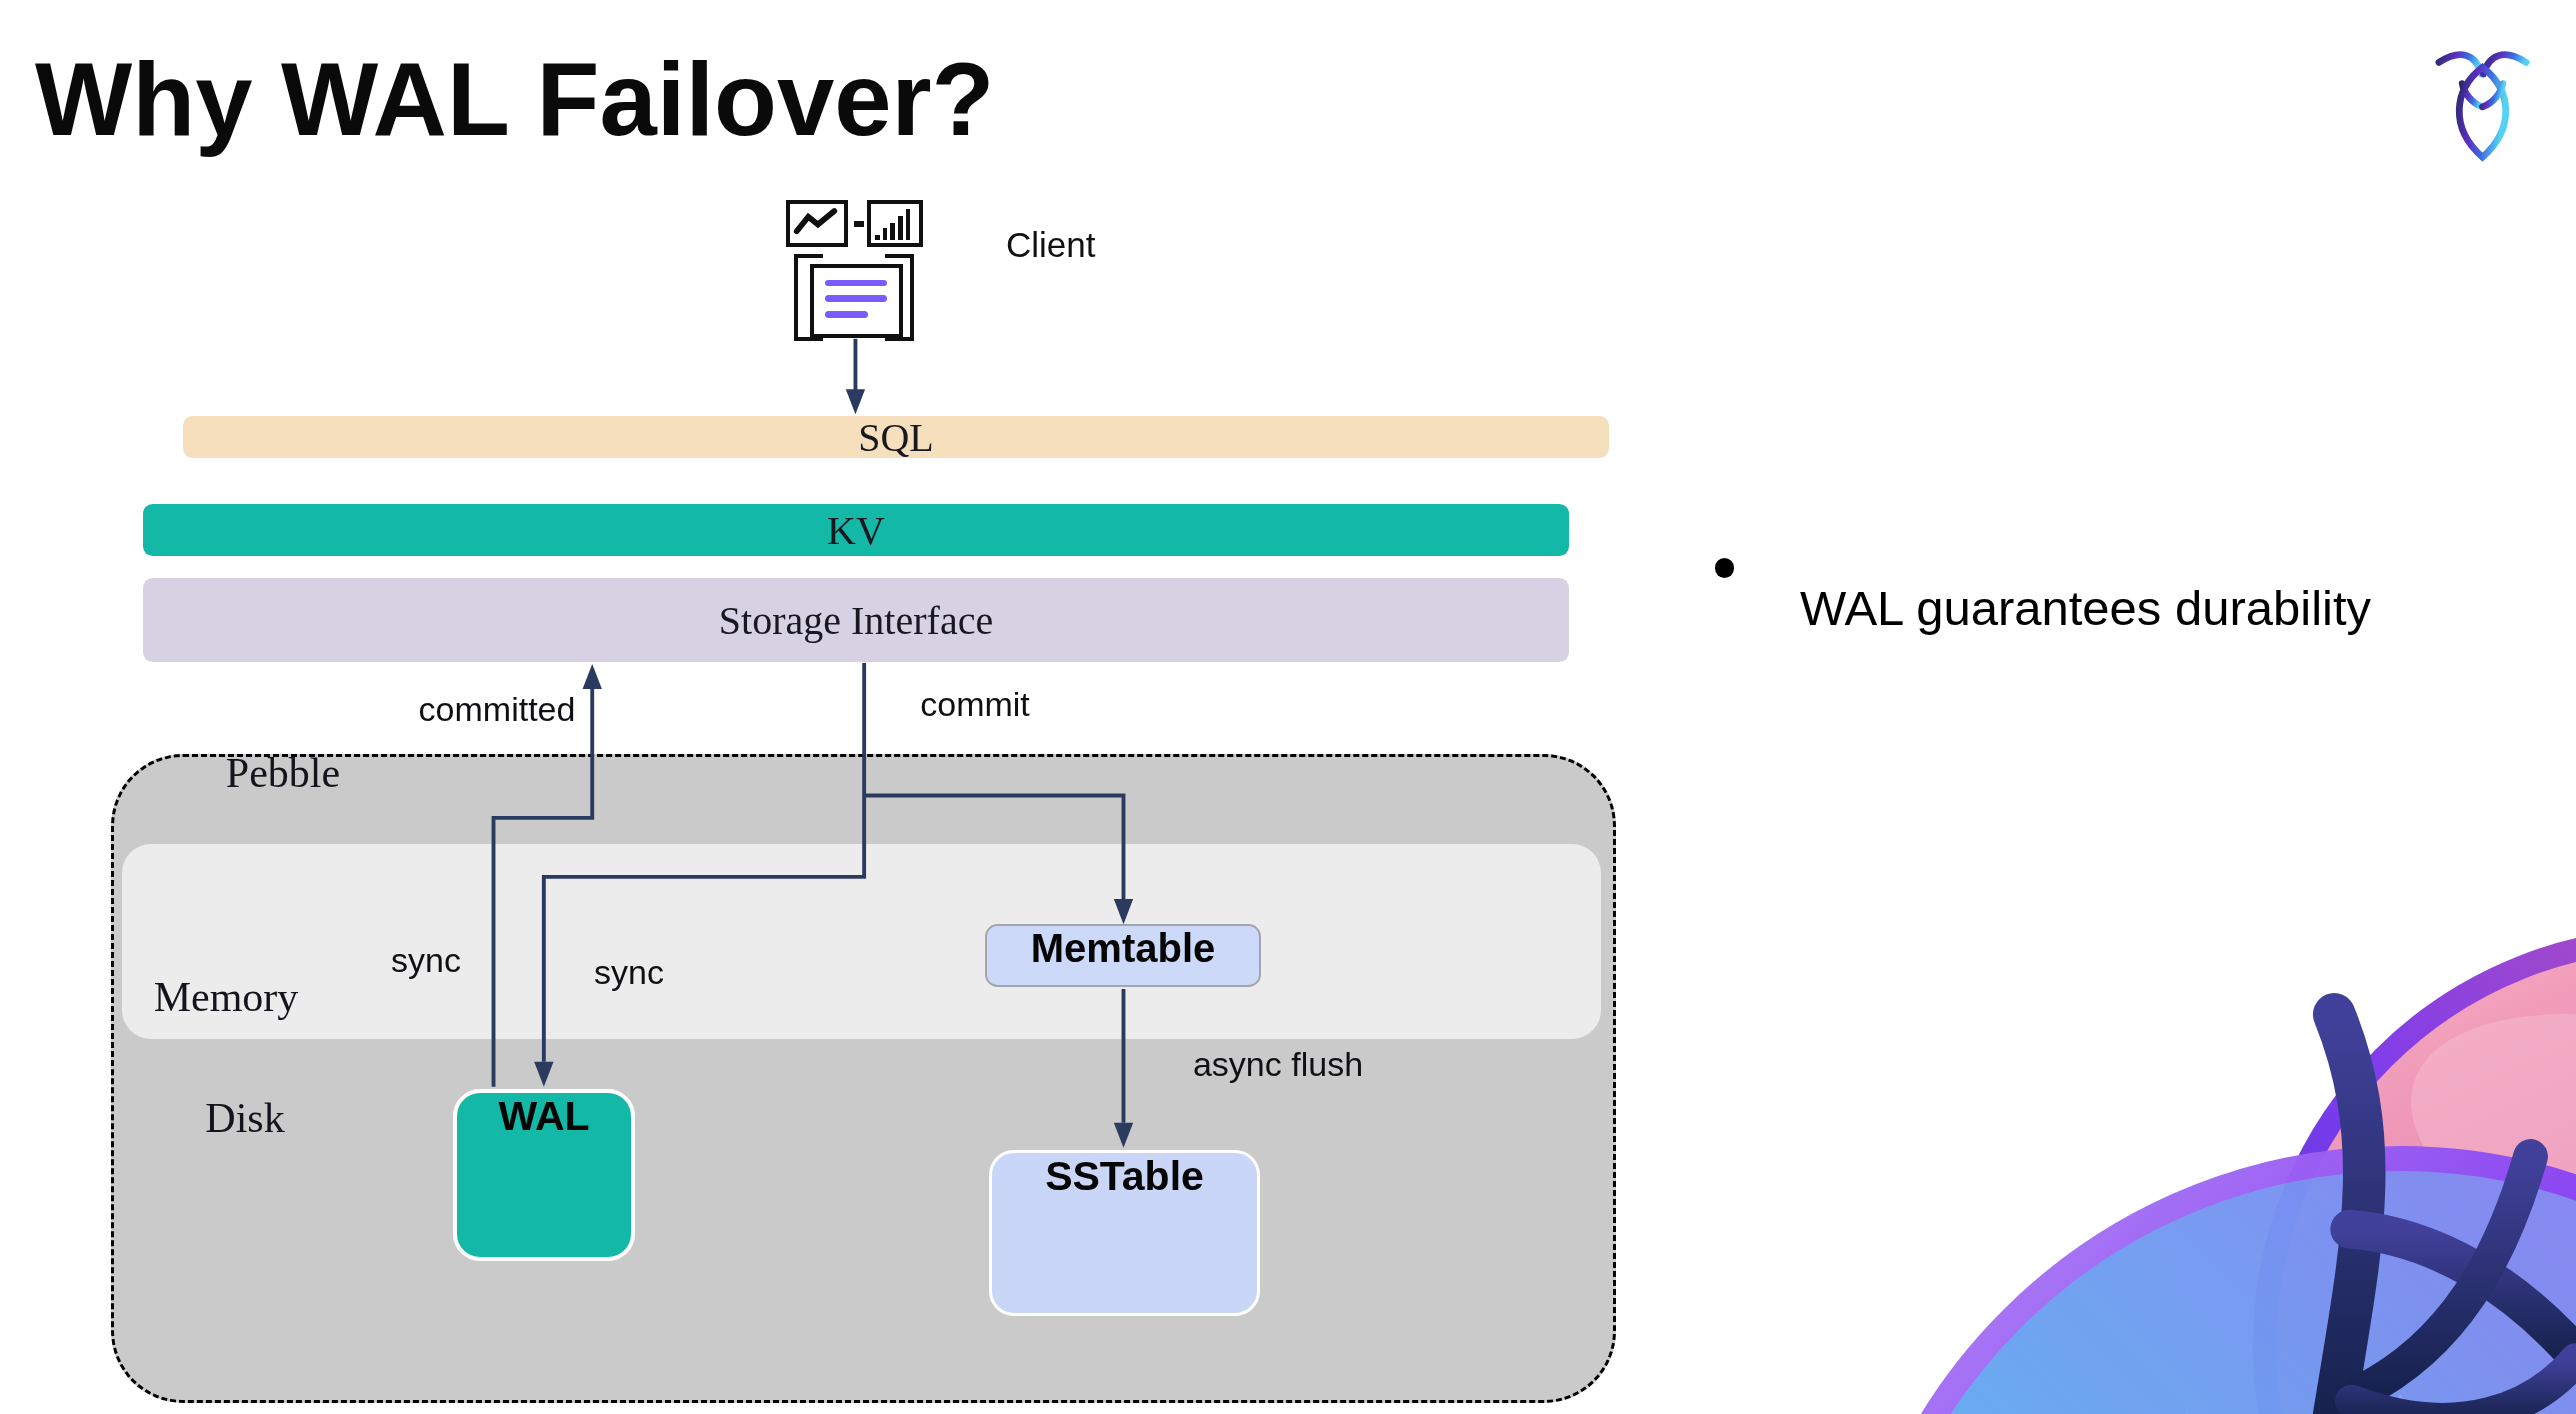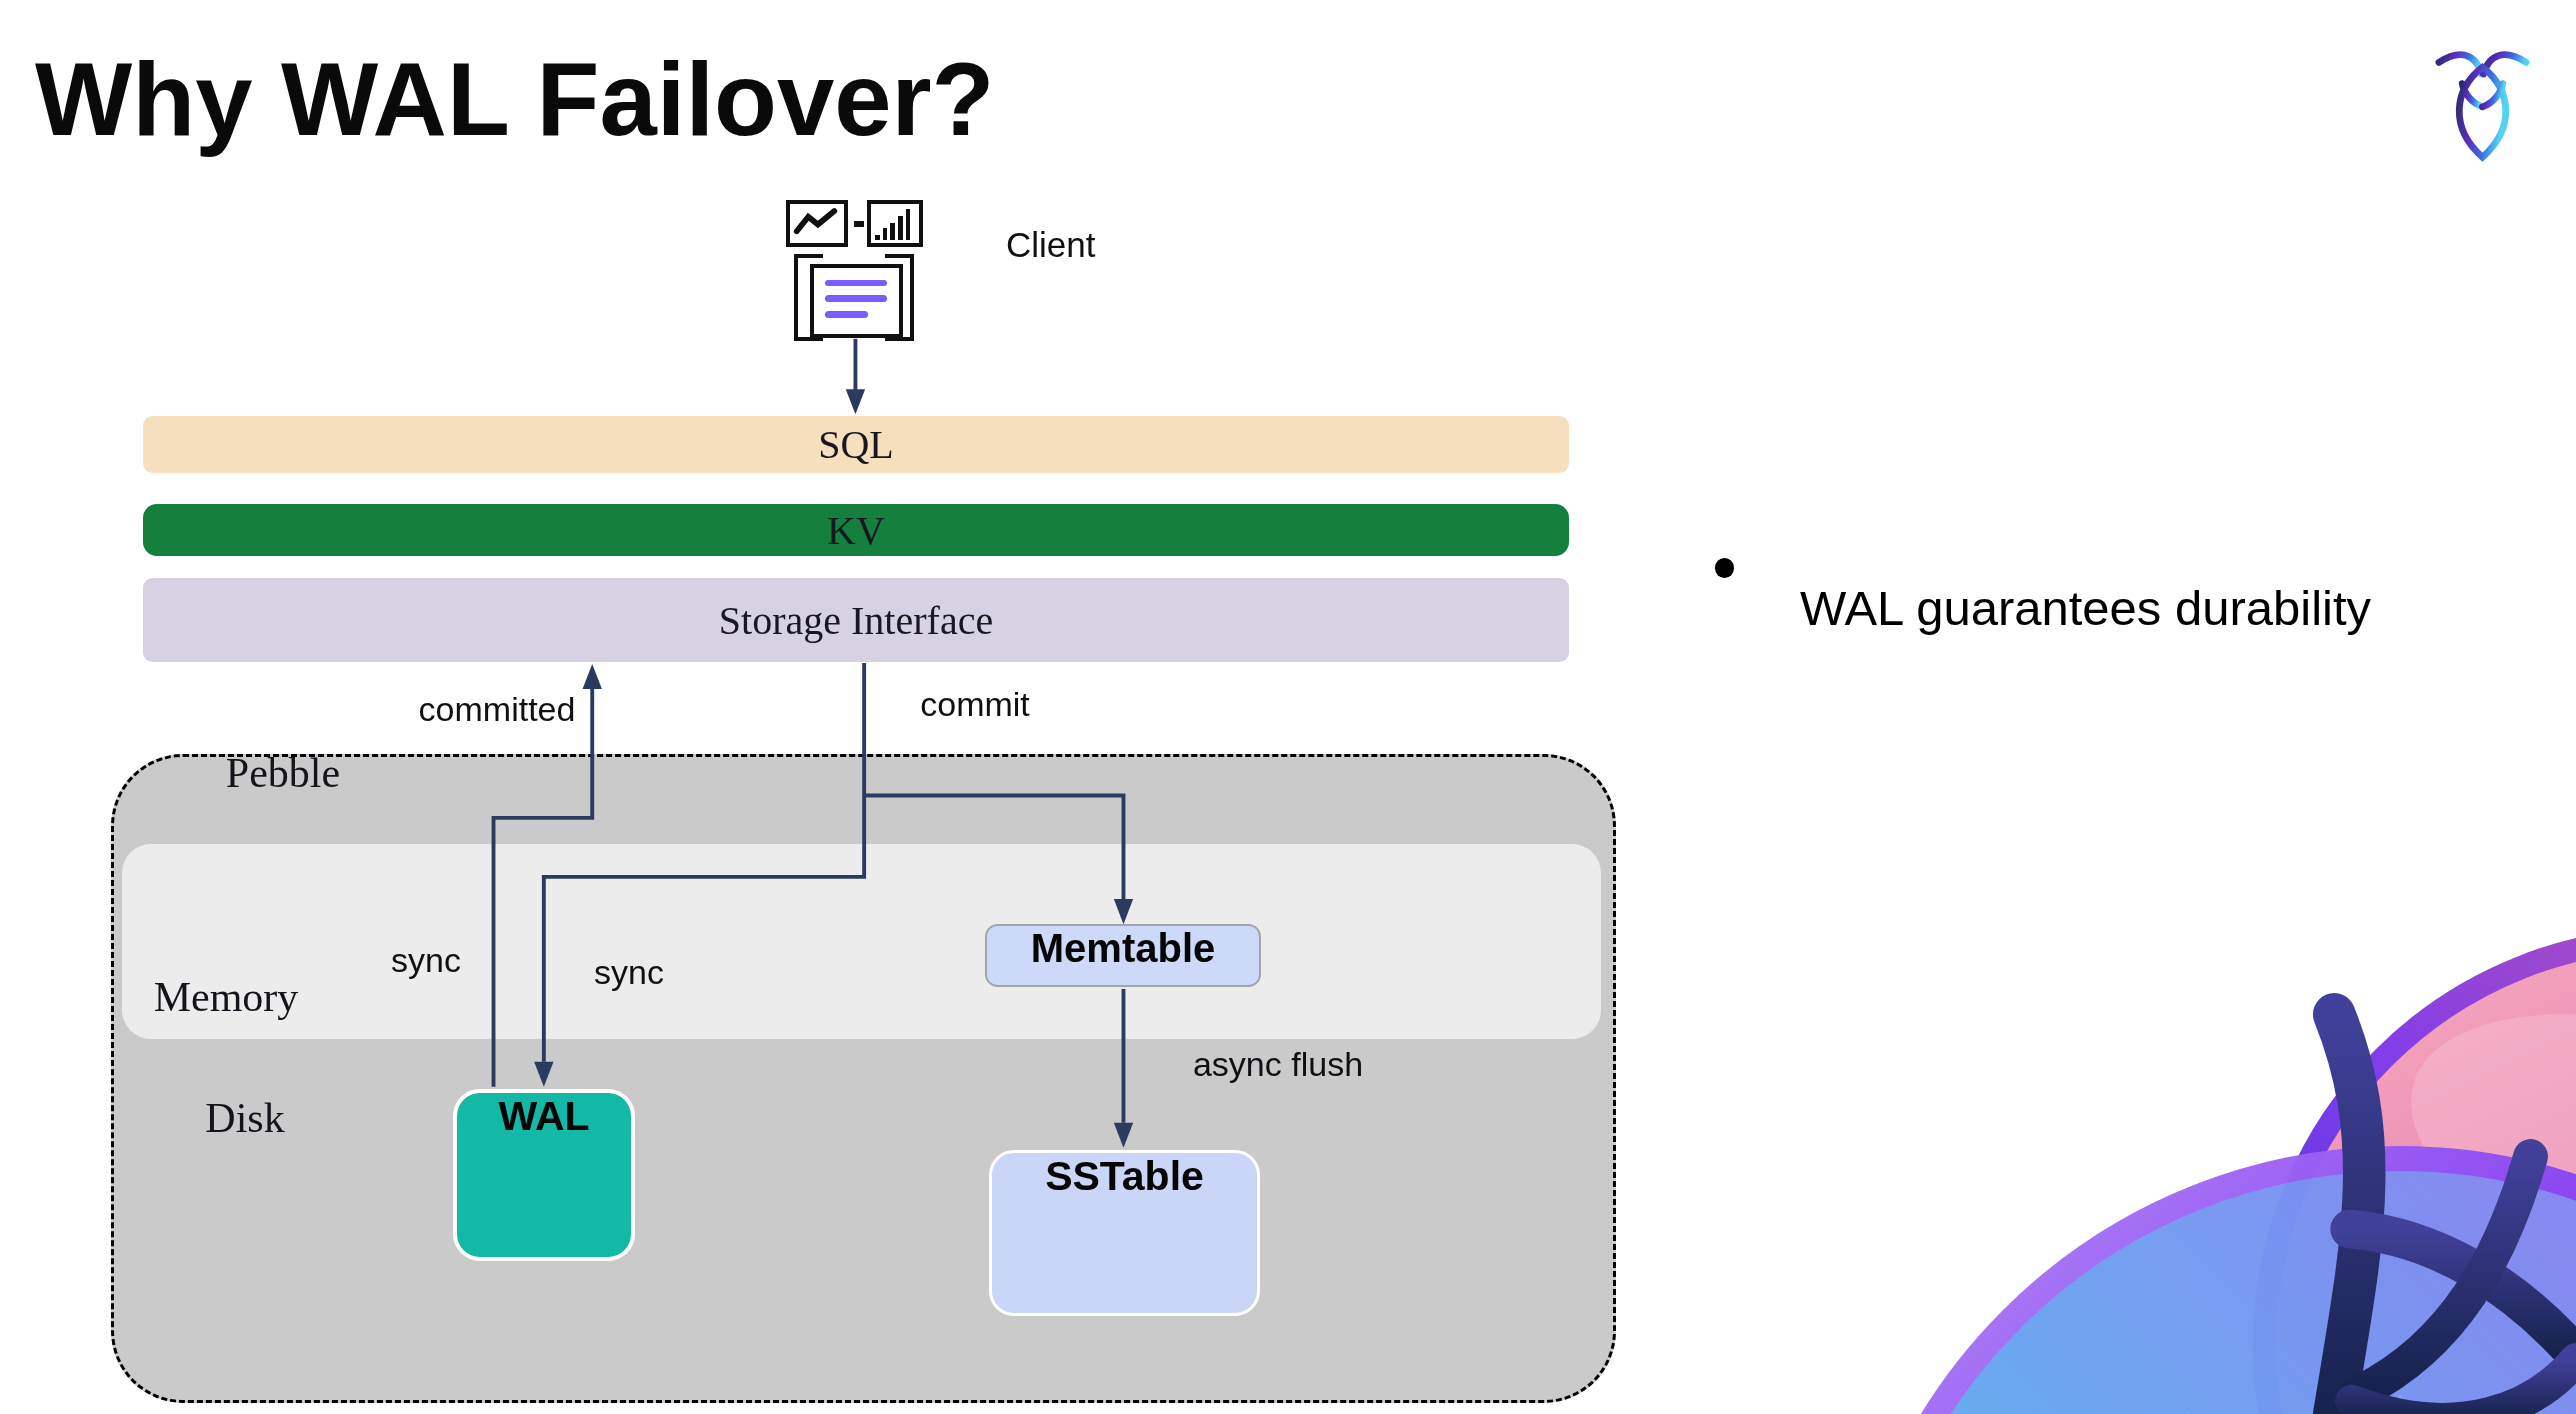--- a/index.html
+++ b/index.html
@@ -34,22 +34,22 @@
   .ci-line1 { top:11.6px;  width:62px; }
   .ci-line2 { top:27px;  width:62px; }
   .ci-line3 { top:43px;  width:43px; }
 
   .client-label { position:absolute; left:1006px; top:225px; font-size:35px; color:#111; }
 
   
   .bar { position:absolute; left:143px; width:1426px; border-radius:9.7px;
     display:flex; align-items:center; justify-content:center;
     font-family:"Liberation Serif", serif; font-size:40px; color:#181820; }
-  .bar-sql     { top:416px; height:57px; background:#f5dfbd; }
-  .bar-kv      { top:504px; height:52px; background:#15803d;border-radius:14px; }
+  .bar-sql     { top:416px; height:42px; background:#f5dfbd;margin-left:40px; }
+  .bar-kv      { top:504px; height:52px; background:#14b8a6; }
   .bar-storage { top:578px; height:84px; background:#d6d2e4; }
 
   
   .pebble { position:absolute; left:111px; top:754px; width:1505px; height:649px;
     background:#cacaca; border:3.9px dashed #000; border-radius:72px; }
   .memory-band { position:absolute; left:122px; top:844px; width:1479px; height:195px;
     background:#ececec; border-radius:29px; }
   .zone-label { position:absolute; transform:translate(-50%,-50%);
     font-family:"Liberation Serif", serif; font-size:42px; color:#14141c; white-space:nowrap; }
 

